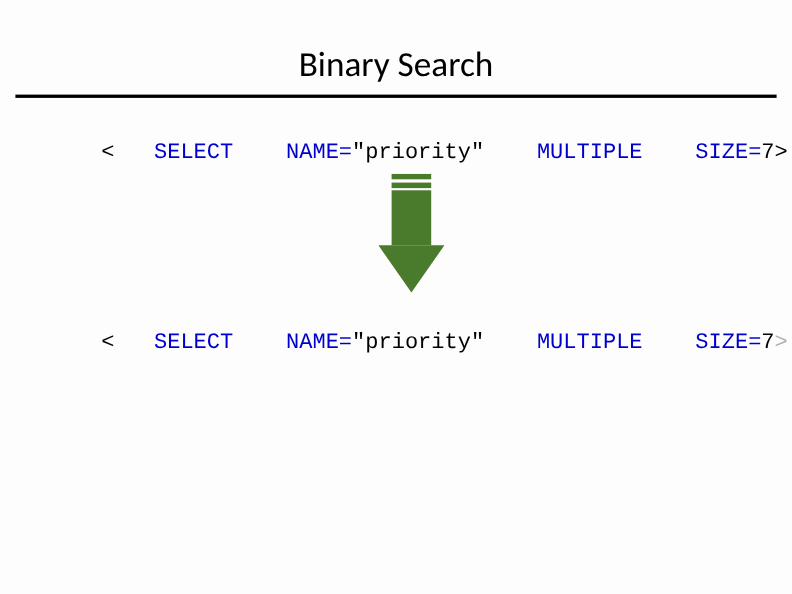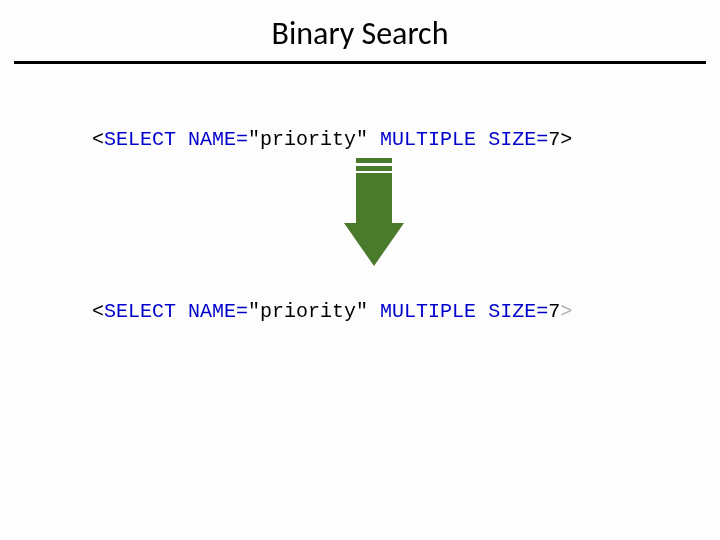--- a/index.html
+++ b/index.html
@@ -9,37 +9,38 @@
     background: #fdfdfd;
     font-family: Calibri, "Segoe UI", sans-serif;
     position: relative;
   }
   .title {
     font-size: 32px;
     color: #000;
     text-align: center;
     padding-top: 14px;
     font-weight: 400;
+    margin-top: 25px;
   }
   .hr {
     border: none;
     border-top: 3px solid #000;
     margin: 8px 14px 0 14px;
   }
   .code-line {
     font-family: Consolas, "Courier New", monospace;
     font-size: 20px;
     color: #000;
     position: absolute;
     left: 92px;
     white-space: pre;
   }
   .line1 { top: 128px; }
   .line2 { top: 300px; }
-  .blue { color: #0000cc; }
+  .blue { color: #0000cc; margin-left: 36px; }
   .gt-gray { color: #b0b0b0; }
   .arrow-wrap {
     position: absolute;
     top: 158px;
     left: 344px;
   }
 </style>
 </head>
 <body>
 

